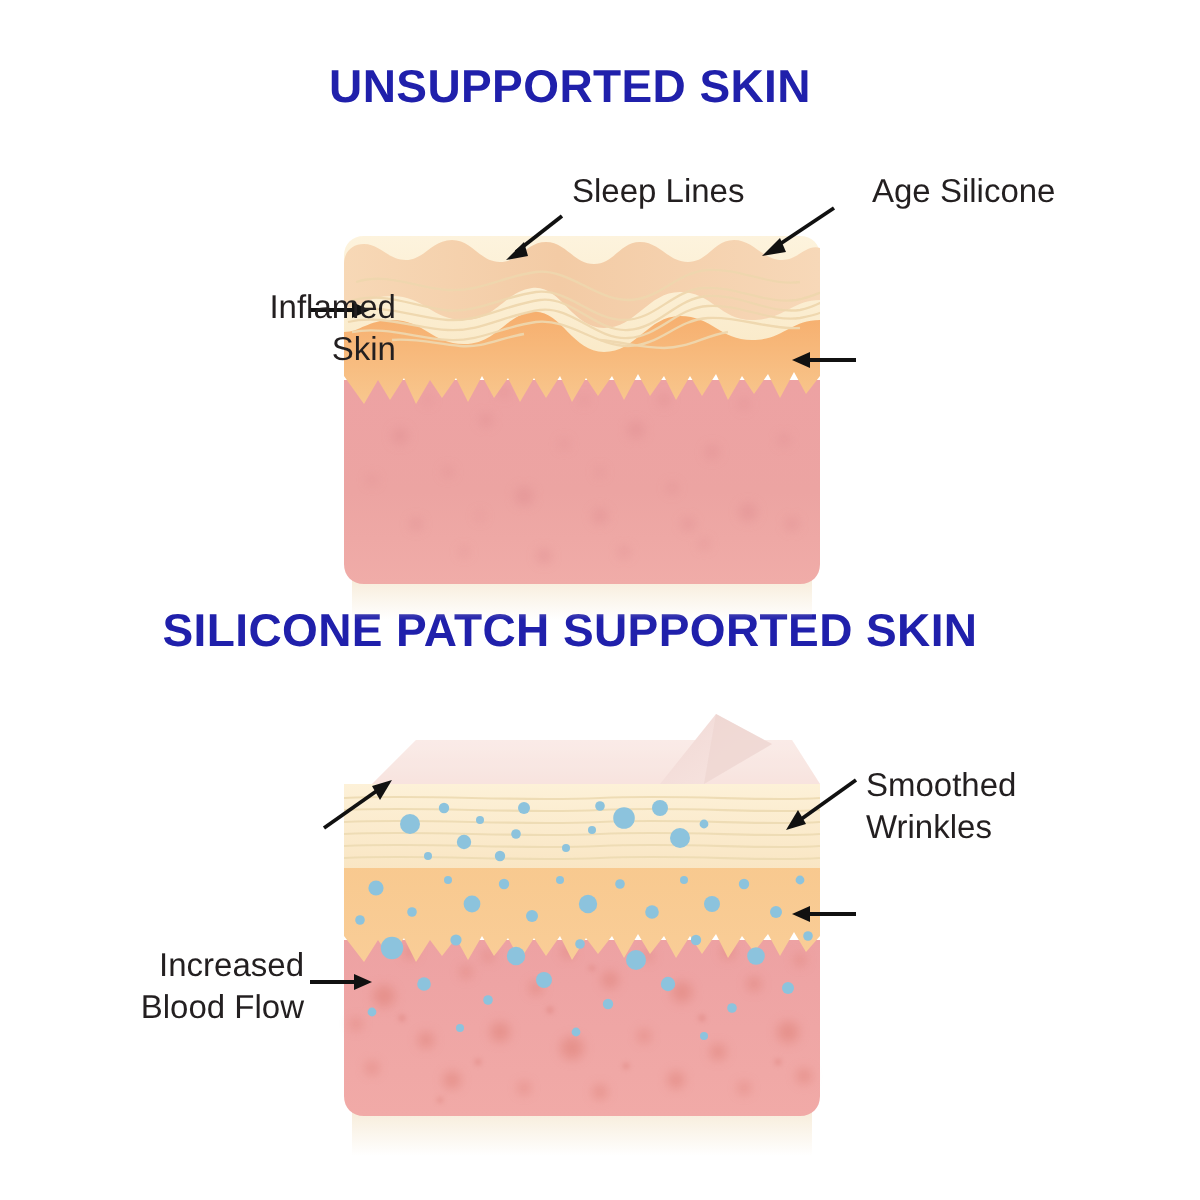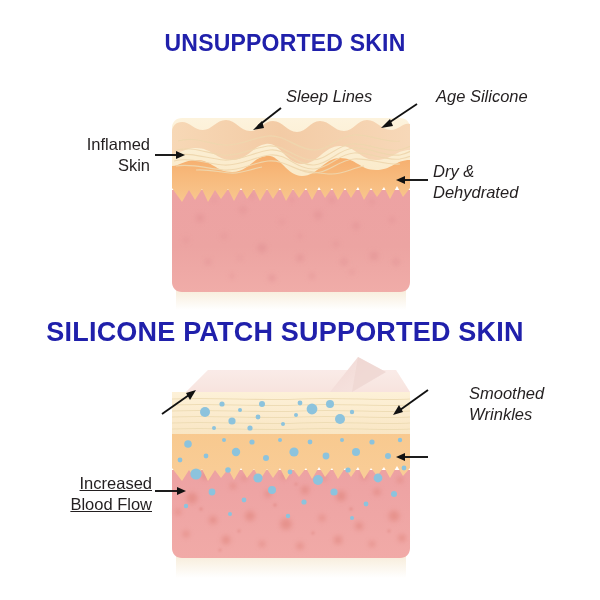--- a/index.html
+++ b/index.html
@@ -8,28 +8,28 @@
     font-family:"Liberation Sans", sans-serif;
     overflow:hidden;position:relative;
   }
   .stage{position:absolute;inset:0;}
 
   .title{
     position:absolute;left:0;width:570px;text-align:center;
     color:#2020ab;font-weight:700;letter-spacing:.2px;
   }
   #title-top{top:30px;font-size:23px;}
-  #title-bottom{top:317px;font-size:27px;}
+  #title-bottom{top:302px;font-size:23px;}
 
   .label{
     position:absolute;color:#231f20;font-size:16.5px;line-height:1.28;
     white-space:pre-line;
   }
   .label.r{text-align:right;}
-  .label.l{text-align:left;font-style:italic;}
+  .label.l{text-align:left;}
 
   svg.art{position:absolute;left:0;top:0;width:600px;height:600px;overflow:visible;}
   .arrow{stroke:#111;stroke-width:1.9;fill:none;}
   .ahead{fill:#111;}
 </style>
 </head>
 <body>
 
 <div class="stage">
 
@@ -362,27 +362,25 @@
 
       <line class="arrow" x1="155" y1="491" x2="178" y2="491"></line>
       <polygon class="ahead" points="186,491 177,487 177,495"></polygon>
     </g>
   </svg>
 
   <div class="label l" style="left:286px; top:86px;">Sleep Lines</div>
 
   <div class="label l" style="left:436px; top:86px;">Age Silicone</div>
 
-  <div class="label r" style="left:0px; width:150px; top:134px;">Inflamed
+  <div class="label r" style="left:0px; width:150px; top:144px;padding-left:48px;">Inflamed
 Skin</div>
 
-  <div class="label l" style="left:433px; top:161px;">Dry &amp;
-Dehydrated</div>
-
-
-  <div class="label l" style="left:433px; top:383px;margin-left:36px;">Smoothed
+
+
+  <div class="label l" style="left:433px; top:383px;">Smoothed
 Wrinkles</div>
 
 
-  <div class="label r" style="left:0px; width:152px; top:473px;text-decoration:underline;">Increased
+  <div class="label r" style="left:0px; width:152px; top:473px;">Increased
 Blood Flow</div>
 
 </div>
 
 </body></html>

